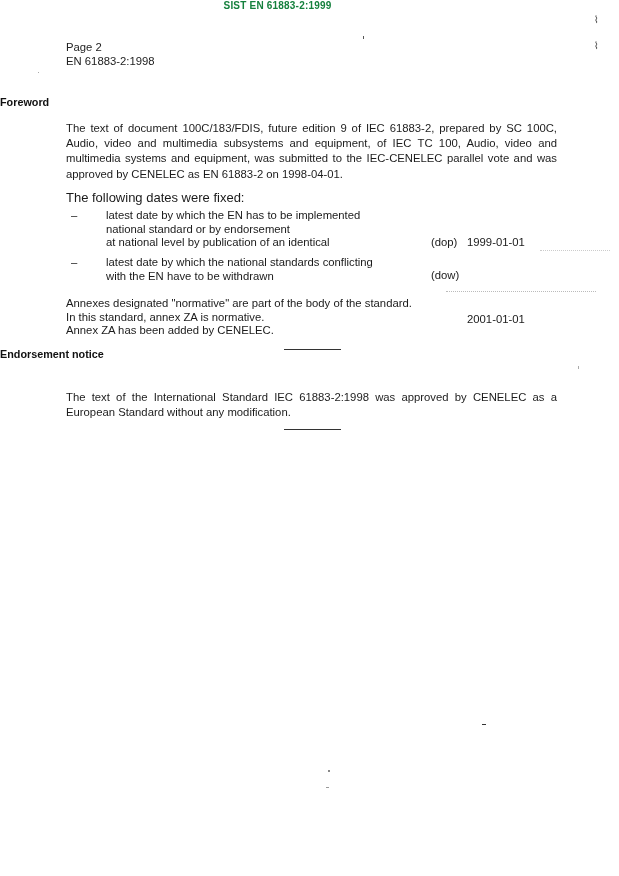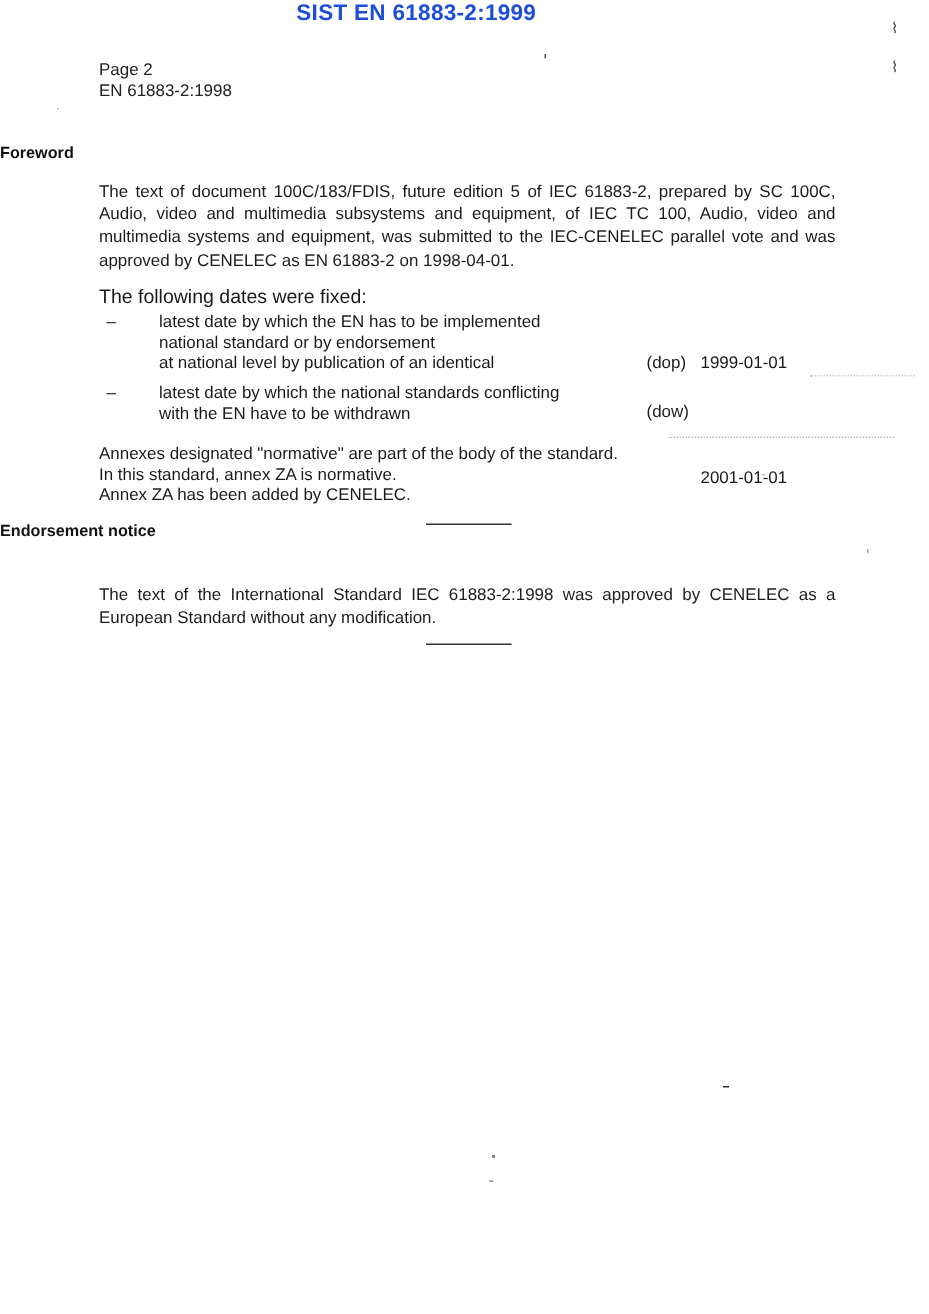--- a/index.html
+++ b/index.html
@@ -16,22 +16,22 @@
       color: #1a1a1a;
     }
     .watermark {
       position: absolute;
       top: 0px;
       left: 0;
       width: 555px;
       text-align: center;
       font-family: "Liberation Sans", sans-serif;
       font-weight: bold;
-      font-size: 15px;
-      color: #1d4ed8;
+      font-size: 10px;
+      color: #15803d;
       letter-spacing: 0.2px;
     }
     .page-header {
       position: absolute;
       left: 66px;
       top: 40px;
       font-size: 11.3px;
       line-height: 14px;
       color: #222;
     }
@@ -131,21 +131,21 @@
 <div class="watermark">SIST EN 61883-2:1999</div>
 
 <div class="page-header">
   <div>Page 2</div>
   <div>EN 61883-2:1998</div>
 </div>
 
 <div class="heading" style="top:96px;">Foreword</div>
 
 <div class="para" style="top:121px;">
-  <span class="line">The text of document 100C/183/FDIS, future edition 5 of IEC 61883-2, prepared by SC 100C,</span>
+  <span class="line">The text of document 100C/183/FDIS, future edition 9 of IEC 61883-2, prepared by SC 100C,</span>
   <span class="line">Audio, video and multimedia subsystems and equipment, of IEC TC 100, Audio, video and</span>
   <span class="line">multimedia systems and equipment, was submitted to the IEC-CENELEC parallel vote and was</span>
   <span class="line last">approved by CENELEC as EN 61883-2 on 1998-04-01.</span>
 </div>
 
 <div class="dates-intro">The following dates were fixed:</div>
 
 <div class="date-item" style="top:209px; height:42px;">
   <span class="dash">–</span>
   <div class="desc">

